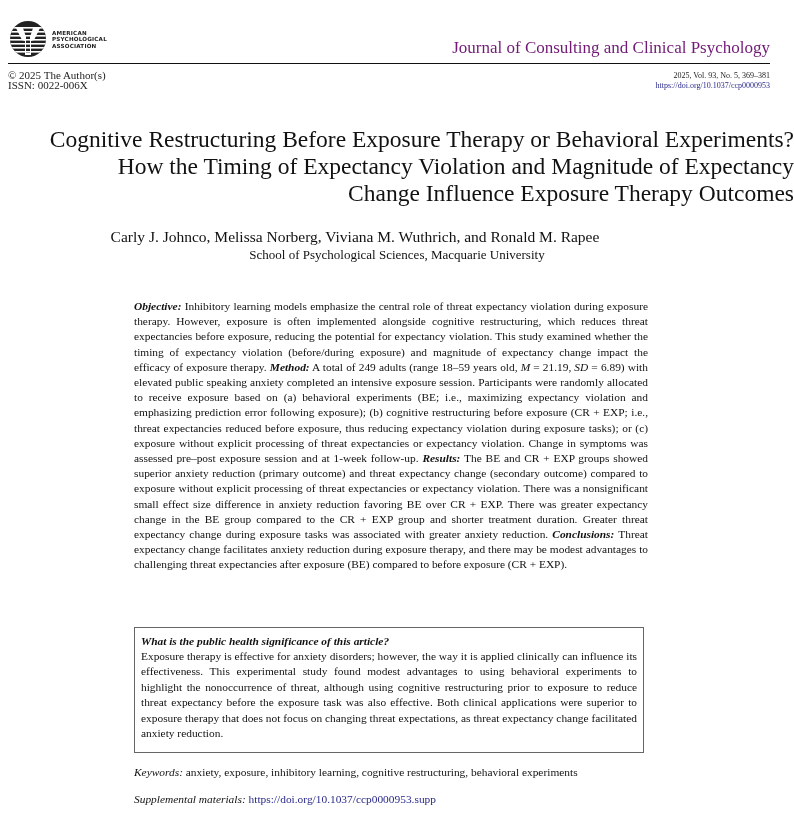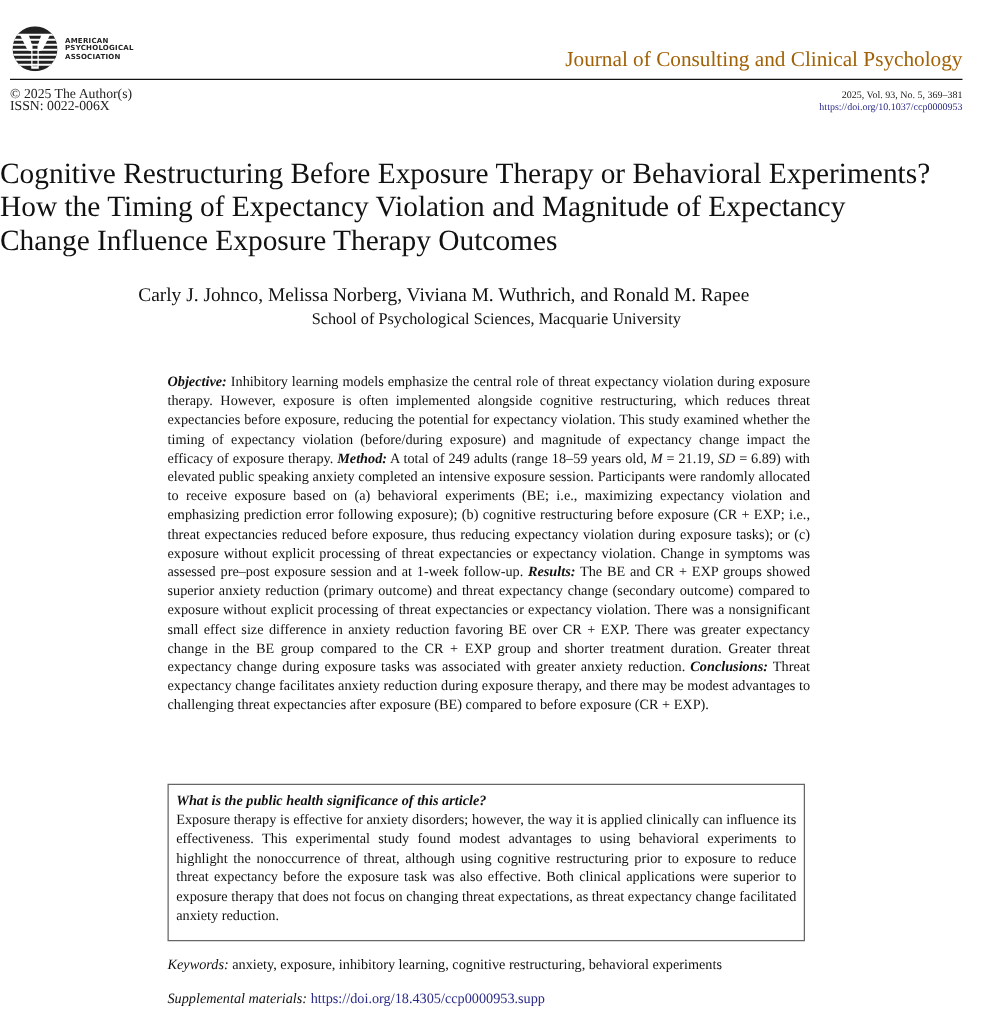--- a/index.html
+++ b/index.html
@@ -1,25 +1,25 @@
 <!DOCTYPE html>
 <html><head>
 <meta charset="utf-8">
 <style>
   html, body { margin: 0; padding: 0; background: #ffffff; }
   body { width: 794px; height: 829px; position: relative; overflow: hidden; color: #111; font-family: "Liberation Serif", serif; }
   .abs { position: absolute; }
   #logo { left: 10px; top: 21px; width: 36px; height: 36px; }
   #org { left: 52px; top: 30px; font-family: "DejaVu Sans", sans-serif; font-weight: bold; font-size: 5.6px; line-height: 6.4px; letter-spacing: 0.2px; color: #222; }
-  #journal { right: 24px; top: 38px; font-size: 17px; color: #a16207; }
+  #journal { right: 24px; top: 38px; font-size: 17px; color: #701a75; }
   #rule { left: 8px; right: 24px; top: 63px; height: 1px; background: #111; }
   #left-meta { left: 8px; top: 71px; font-size: 11px; line-height: 9.5px; color: #222; }
   #right-meta { right: 24px; top: 71px; font-size: 8px; line-height: 9.5px; text-align: right; color: #222; }
   #right-meta .doi { color: #2a2a88; }
-  #title { left: 0; width: 794px; top: 126px; text-align: left; font-size: 23.5px; line-height: 27px; color: #111; }
+  #title { left: 0; width: 794px; top: 126px; text-align: right; font-size: 23.5px; line-height: 27px; color: #111; }
   #authors { left: 0; width: 710px; top: 228px; text-align: center; font-size: 15.5px; color: #111; }
   #affil { left: 0; width: 794px; top: 247px; text-align: center; font-size: 13px; line-height: 16px; color: #111; }
   #abstract { left: 134px; width: 514px; top: 299px; font-size: 11.4px; line-height: 15.2px; text-align: justify; color: #111; }
   #abstract b { font-style: italic; font-weight: bold; }
   #box { left: 134px; width: 510px; top: 627px; height: 126px; border: 1px solid #666; padding: 0 6px; box-sizing: border-box; }
   #box-title { font-weight: bold; font-style: italic; font-size: 11.4px; margin-top: 6px; line-height: 15px; }
   #box-text { font-size: 11.4px; line-height: 15.4px; text-align: justify; }
   #keywords { left: 134px; top: 766px; font-size: 11.4px; color: #111; }
   #supp { left: 134px; top: 793px; font-size: 11.4px; color: #111; }
   .kw-label { font-style: italic; }
@@ -83,13 +83,13 @@
 
 <div id="abstract" class="abs"><b>Objective:</b><span> Inhibitory learning models emphasize the central role of threat expectancy violation during exposure therapy. However, exposure is often implemented alongside cognitive restructuring, which reduces threat expectancies before exposure, reducing the potential for expectancy violation. This study examined whether the timing of expectancy violation (before/during exposure) and magnitude of expectancy change impact the efficacy of exposure therapy. </span><b>Method:</b><span> A total of 249 adults (range 18–59 years old, </span><i>M</i><span> = 21.19, </span><i>SD</i><span> = 6.89</span><span>) with elevated public speaking anxiety completed an intensive exposure session. Participants were randomly allocated to receive exposure based on (a) behavioral experiments (BE; i.e., maximizing expectancy violation and emphasizing prediction error following exposure); (b) cognitive restructuring before exposure (CR + EXP; i.e., threat expectancies reduced before exposure, thus reducing expectancy violation during exposure tasks); or (c) exposure without explicit processing of threat expectancies or expectancy violation. Change in symptoms was assessed pre–post exposure session and at 1-week follow-up. </span><b>Results:</b><span> The BE and CR + EXP groups showed superior anxiety reduction (primary outcome) and threat expectancy change (secondary outcome) compared to exposure without explicit processing of threat expectancies or expectancy violation. There was a nonsignificant small effect size difference in anxiety reduction favoring BE over CR + EXP. There was greater expectancy change in the BE group compared to the CR + EXP group and shorter treatment duration. Greater threat expectancy change during exposure tasks was associated with greater anxiety reduction. </span><b>Conclusions:</b><span> Threat expectancy change facilitates anxiety reduction during exposure therapy, and there may be modest advantages to challenging threat expectancies after exposure (BE) compared to before exposure (CR + EXP).</span></div>
 
 <div id="box" class="abs">
   <div id="box-title">What is the public health significance of this article?</div>
   <div id="box-text">Exposure therapy is effective for anxiety disorders; however, the way it is applied clinically can influence its effectiveness. This experimental study found modest advantages to using behavioral experiments to highlight the nonoccurrence of threat, although using cognitive restructuring prior to exposure to reduce threat expectancy before the exposure task was also effective. Both clinical applications were superior to exposure therapy that does not focus on changing threat expectations, as threat expectancy change facilitated anxiety reduction.</div>
 </div>
 
 <div id="keywords" class="abs"><span class="kw-label">Keywords:</span><span> anxiety, exposure, inhibitory learning, cognitive restructuring, behavioral experiments</span></div>
 
-<div id="supp" class="abs"><span class="kw-label">Supplemental materials:</span> <span class="link">https://doi.org/18.4305/ccp0000953.supp</span></div>
+<div id="supp" class="abs"><span class="kw-label">Supplemental materials:</span> <span class="link">https://doi.org/10.1037/ccp0000953.supp</span></div>
 
 </body></html>

